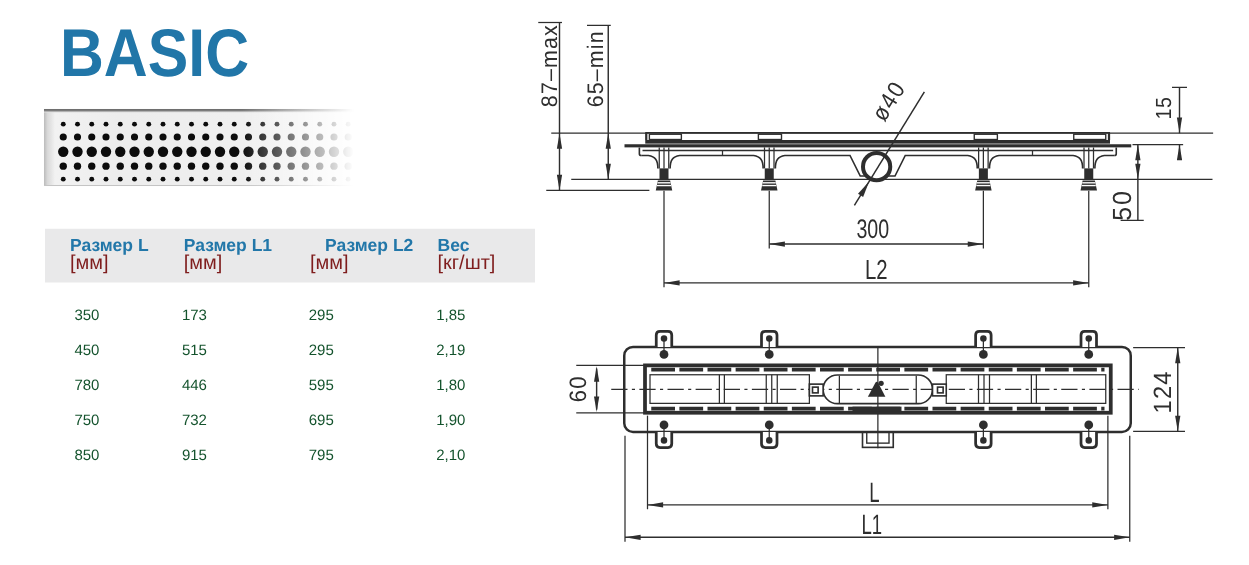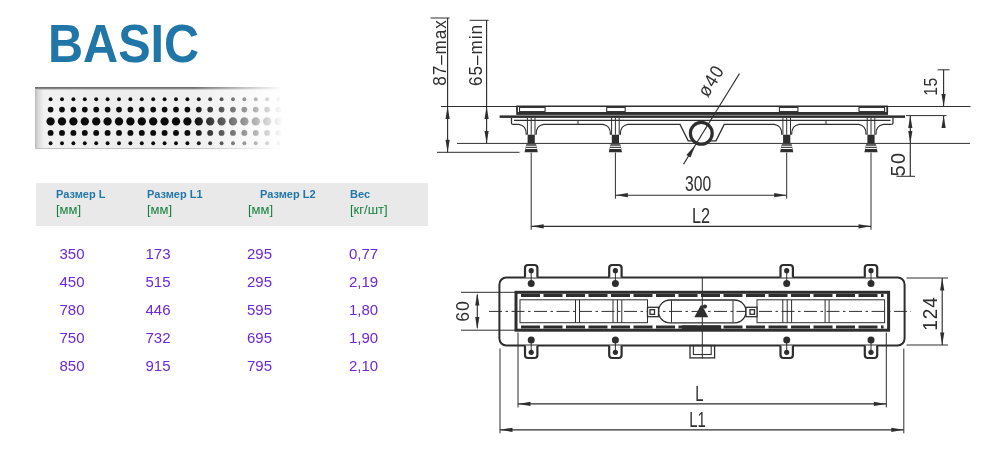--- a/index.html
+++ b/index.html
@@ -8,39 +8,39 @@
          font-weight:bold;letter-spacing:0px;transform:scaleX(0.9);transform-origin:left top;}
   .strip{position:absolute;left:35px;top:87px;width:252px;height:62px;
          -webkit-mask-image:linear-gradient(to right,#000 0,#000 158px,transparent 248px);
          mask-image:linear-gradient(to right,#000 0,#000 158px,transparent 248px);}
   .face{position:absolute;left:0;top:2.5px;width:252px;height:58px;
         background:linear-gradient(to right,#b9b9b9 0,#d8d8d8 3px,#f2f2f2 9px,#ededed 60px,#f1f1f1 100%);
         border-bottom:1.5px solid #c4c4c4;}
   .shadow{position:absolute;left:0;top:0;width:252px;height:4.5px;
         background:linear-gradient(to bottom,rgba(75,75,75,.8) 0 1.2px,rgba(150,150,150,.35) 2.8px,rgba(190,190,190,0));}
   .hdrband{position:absolute;left:36px;top:183px;width:392px;height:43px;background:#e9e9ea;}
-  .th{position:absolute;color:#2277a9;font-size:11px;font-weight:bold;}
-  .ts{position:absolute;color:#15803d;font-size:13px;}
-  .td{position:absolute;color:#6d28d9;font-size:15px;}
+  .th{position:absolute;color:#2277a9;font-size:14px;font-weight:bold;}
+  .ts{position:absolute;color:#7f1d1d;font-size:16px;}
+  .td{position:absolute;color:#14532d;font-size:12px;}
 </style></head>
 <body>
 <div class="title">BASIC</div>
 <div class="hdrband"></div>
 <div class="th" style="left:56px;top:188px">Размер L</div>
 <div class="th" style="left:147px;top:188px">Размер L1</div>
 <div class="th" style="left:260px;top:188px">Размер L2</div>
 <div class="th" style="left:350px;top:188px">Вес</div>
 <div class="ts" style="left:56px;top:202px">[мм]</div>
 <div class="ts" style="left:147px;top:202px">[мм]</div>
 <div class="ts" style="left:248px;top:202px">[мм]</div>
 <div class="ts" style="left:350px;top:202px">[кг/шт]</div>
 <div class="td" style="left:59.5px;top:245px">350</div>
 <div class="td" style="left:145.5px;top:245px">173</div>
 <div class="td" style="left:247px;top:245px">295</div>
-<div class="td" style="left:349px;top:245px">0,77</div>
+<div class="td" style="left:349px;top:245px">1,85</div>
 <div class="td" style="left:59.5px;top:273px">450</div>
 <div class="td" style="left:145.5px;top:273px">515</div>
 <div class="td" style="left:247px;top:273px">295</div>
 <div class="td" style="left:349px;top:273px">2,19</div>
 <div class="td" style="left:59.5px;top:301px">780</div>
 <div class="td" style="left:145.5px;top:301px">446</div>
 <div class="td" style="left:247px;top:301px">595</div>
 <div class="td" style="left:349px;top:301px">1,80</div>
 <div class="td" style="left:59.5px;top:329px">750</div>
 <div class="td" style="left:145.5px;top:329px">732</div>

